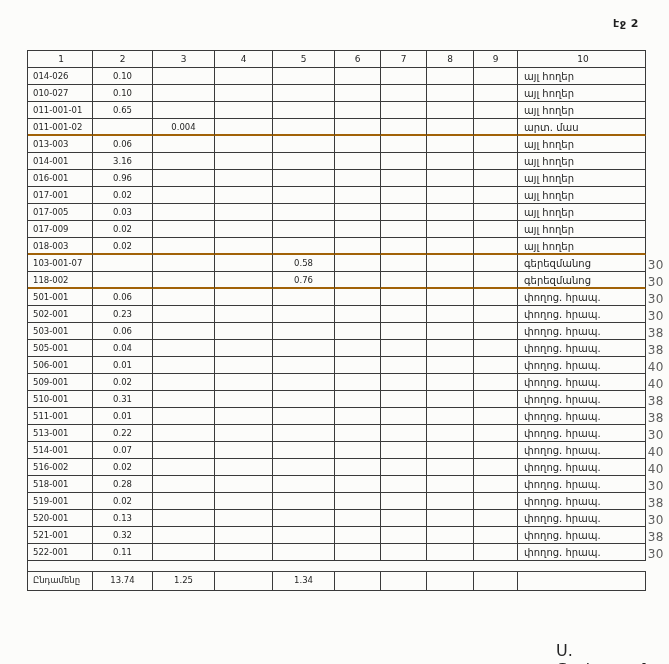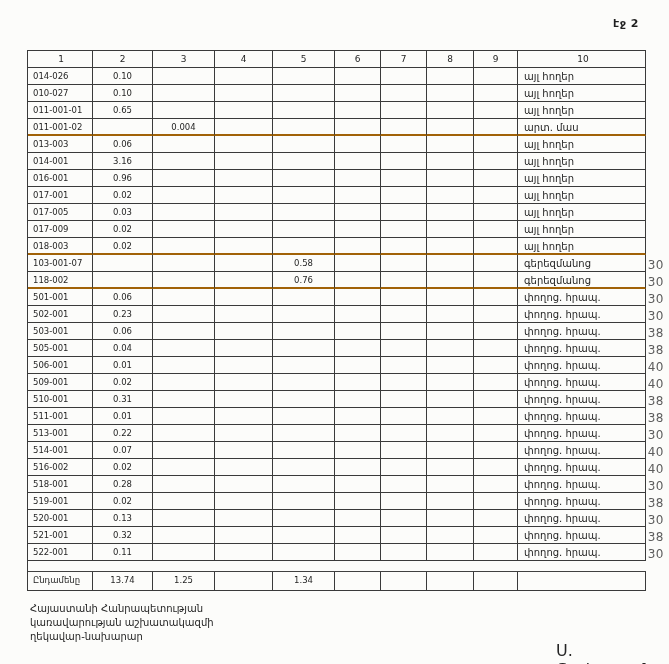--- a/index.html
+++ b/index.html
@@ -450,21 +450,16 @@
         <div class="td c4"></div>
         <div class="td c5">1.34</div>
         <div class="td c6"></div>
         <div class="td c7"></div>
         <div class="td c8"></div>
         <div class="td c9"></div>
         <div class="td c10"></div>
       </div>
     </div>
 
-  <div class="footer-lines">
-    <div>Հայաստանի Հանրապետության</div>
-    <div>կառավարության աշխատակազմի</div>
-    <div>ղեկավար-նախարար</div>
-  </div>
 
   <div class="signature">Ս. Թոփուզյան</div>
 
 </div>
 
 </body></html>

